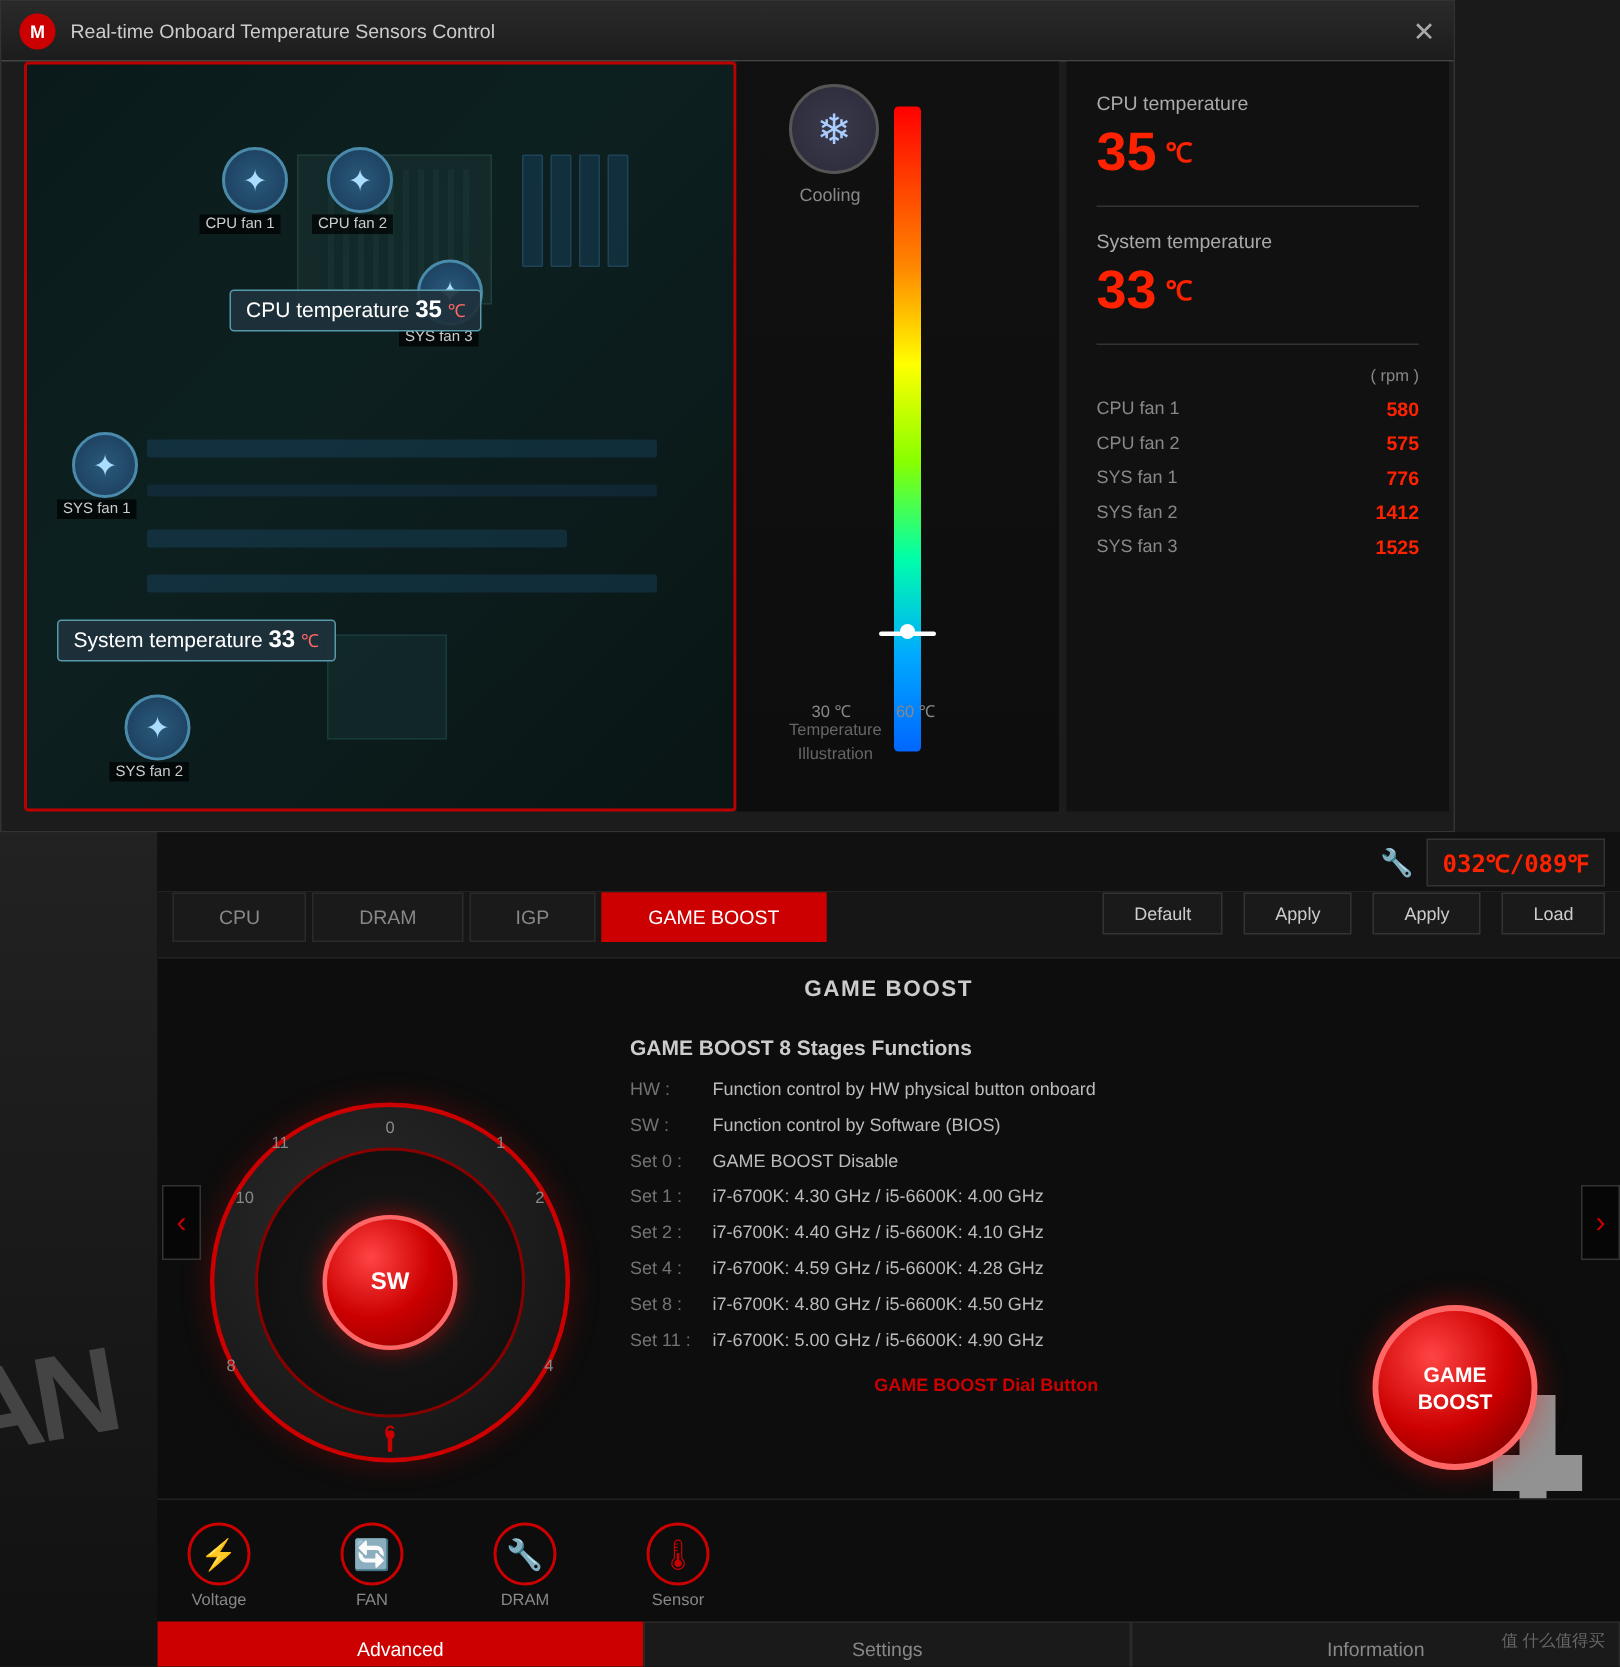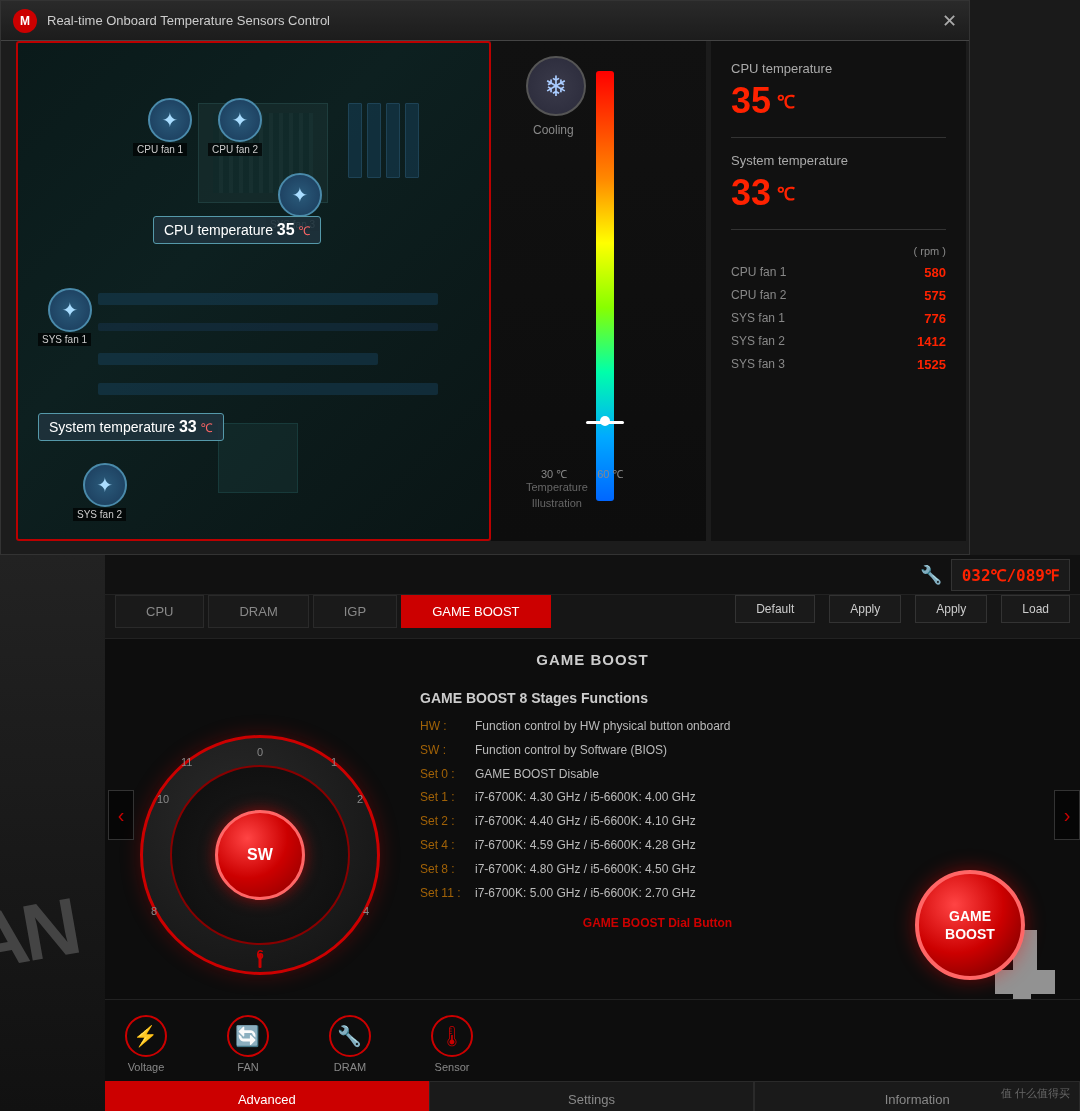--- a/index.html
+++ b/index.html
@@ -114,21 +114,21 @@
     .temp-tooltip {
       position: absolute;
       background: rgba(30,50,60,0.92);
       border: 1px solid #5599aa;
       border-radius: 3px;
       padding: 4px 10px;
       color: white;
       font-size: 14px;
       white-space: nowrap;
     }
-    .cpu-temp-tooltip { top: 173px; left: 135px; }
+    .cpu-temp-tooltip { top: 150px; left: 135px; }
     .sys-temp-tooltip { top: 370px; left: 20px; }
     .temp-val { color: white; font-size: 16px; font-weight: bold; }
     .temp-unit { color: #ff6666; font-size: 12px; }
 
     
     .temp-bar-area {
       position: absolute;
       top: 40px; left: 490px;
       width: 215px;
       height: 500px;
@@ -405,21 +405,21 @@
       font-weight: bold;
       margin-bottom: 12px;
     }
     .boost-row {
       display: flex;
       margin-bottom: 7px;
       font-size: 12px;
       line-height: 1.4;
     }
     .boost-key {
-      color: #a16207;
+      color: #737373;
       width: 55px;
       flex-shrink: 0;
     }
     .boost-val {
       color: #bbb;
     }
 
     
     .boost-image-area {
       width: 160px;
@@ -798,21 +798,21 @@
           <div class="boost-row">
             <span class="boost-key">Set 4 :</span>
             <span class="boost-val">i7-6700K: 4.59 GHz / i5-6600K: 4.28 GHz</span>
           </div>
           <div class="boost-row">
             <span class="boost-key">Set 8 :</span>
             <span class="boost-val">i7-6700K: 4.80 GHz / i5-6600K: 4.50 GHz</span>
           </div>
           <div class="boost-row">
             <span class="boost-key">Set 11 :</span>
-            <span class="boost-val">i7-6700K: 5.00 GHz / i5-6600K: 2.70 GHz</span>
+            <span class="boost-val">i7-6700K: 5.00 GHz / i5-6600K: 4.90 GHz</span>
           </div>
         </div>
       <div style="margin-top:15px;">
         <div class="dial-button-label">GAME BOOST Dial Button</div>
       </div>
     </div>
 
     <div class="boost-image-area">
       <div style="position:relative;width:140px;height:140px;">
 

